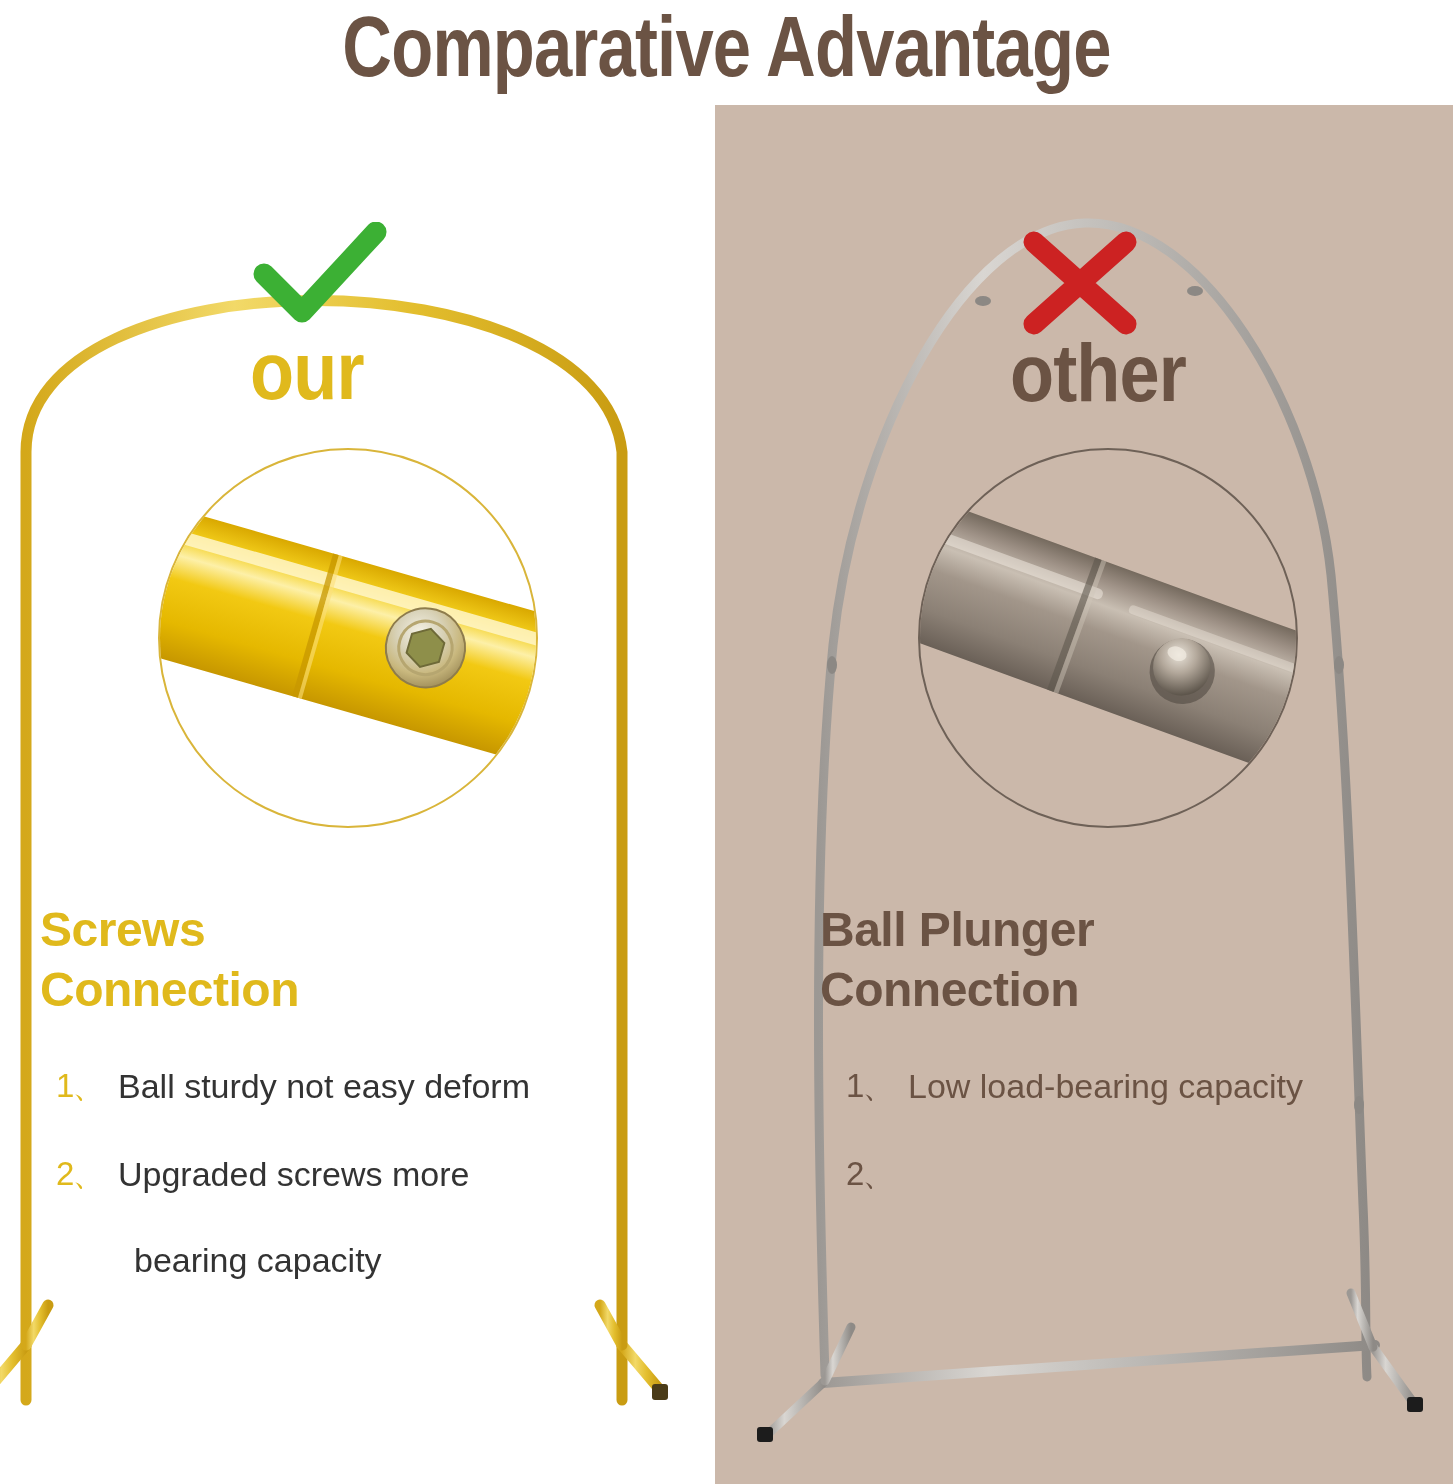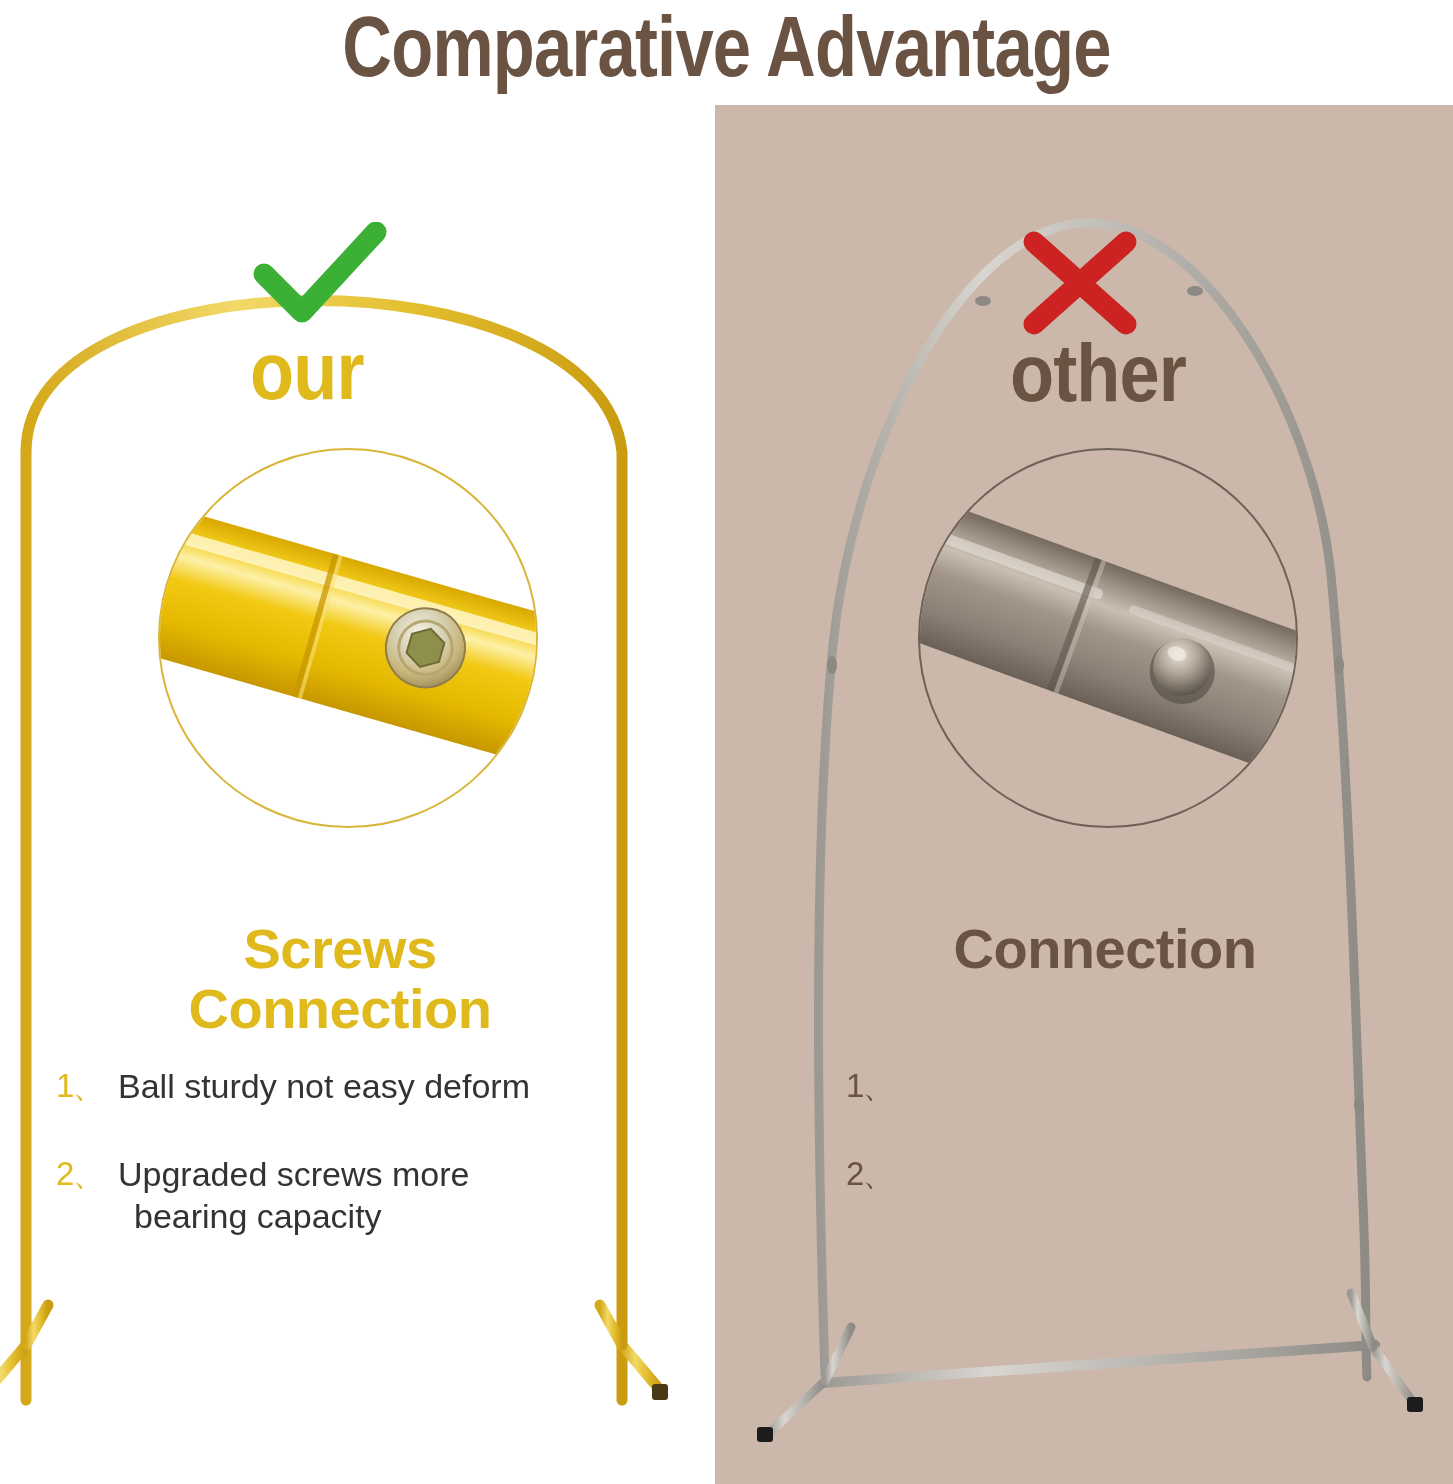--- a/index.html
+++ b/index.html
@@ -94,26 +94,25 @@
     left:918px; top:448px;
     width:380px; height:380px;
     border:2px solid #6E6157;
     background:#CBB8AA;
   }
   .callout svg { display:block; width:100%; height:100%; }
 
   
   .heading {
     position:absolute;
-    text-align:center;
+    text-align:left;
     font-weight:bold;
-    font-size:56px;
+    font-size:48px;
     line-height:60px;
     letter-spacing:-0.5px;
-    margin-top:19px;
   }
   #heading-left  { left:40px;  top:900px; width:600px; color:#E0B91C; }
   #heading-right { left:820px; top:900px; width:570px; color:#6B5344; }
 
   
   .bullets {
     position:absolute;
     font-size:34px;
     line-height:42px;
   }
@@ -129,20 +128,21 @@
     flex:0 0 auto;
     width:62px;
     font-size:33px;
     letter-spacing:-2px;
   }
   #bullets-left  .bullet-num { color:#E0B91C; }
   #bullets-right .bullet-num { color:#6B5344; }
   .bullet-text { flex:1 1 auto; }
   .bullet-text .cont {
     display:block;
+    margin-top:44px;
     padding-left:16px;
   }
 </style>
 </head>
 <body>
 
 <div id="page">
 
   <div id="title">Comparative Advantage</div>
 
@@ -288,39 +288,41 @@
       </g>
     </svg>
   </div>
 
   <div class="heading" id="heading-left">
     <div>Screws</div>
     <div>Connection</div>
   </div>
 
   <div class="heading" id="heading-right">
+    <div>Ball Plunger</div>
     <div>Connection</div>
   </div>
 
   <div class="bullets" id="bullets-left">
     <div class="bullet-row">
       <span class="bullet-num">1、</span>
       <span class="bullet-text">Ball sturdy not easy deform</span>
     </div>
     <div class="bullet-row">
       <span class="bullet-num">2、</span>
       <span class="bullet-text">
         <span>Upgraded screws more</span>
         <span class="cont">bearing capacity</span>
       </span>
     </div>
   </div>
 
   <div class="bullets" id="bullets-right">
     <div class="bullet-row">
       <span class="bullet-num">1、</span>
+      <span class="bullet-text">Low load-bearing capacity</span>
     </div>
     <div class="bullet-row">
       <span class="bullet-num">2、</span>
     </div>
   </div>
 
 </div>
 
 </body></html>

